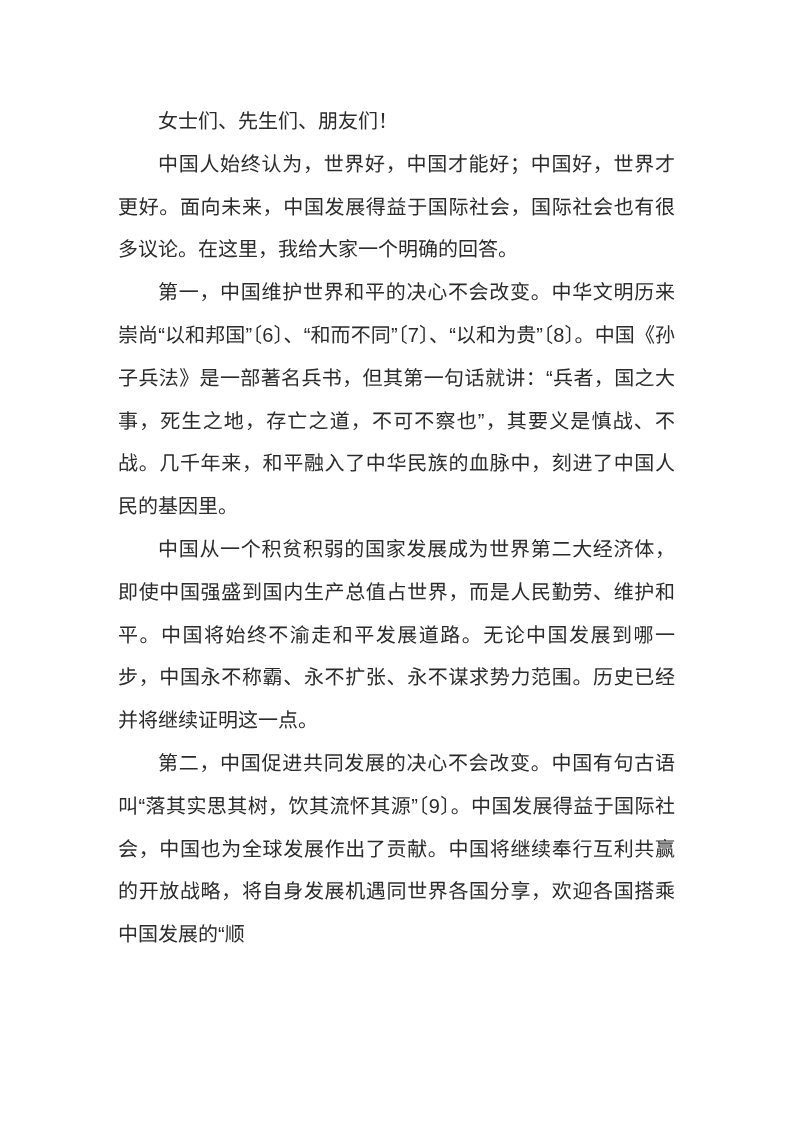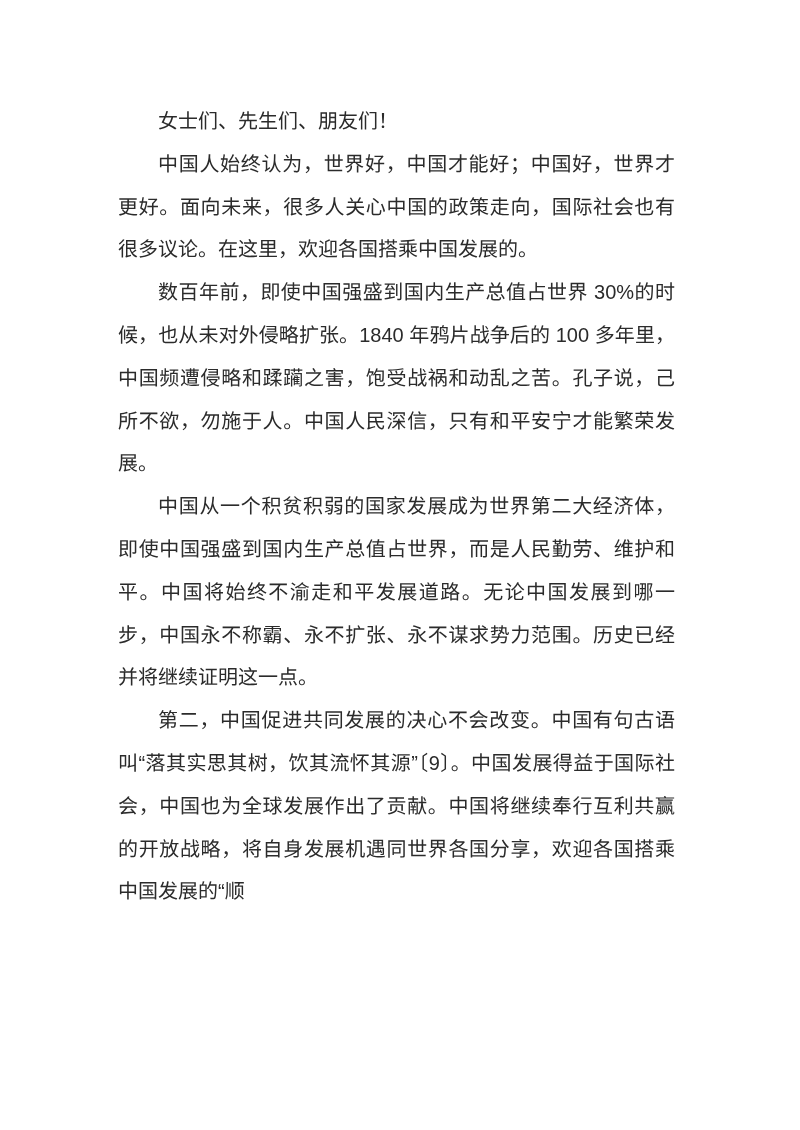--- a/index.html
+++ b/index.html
@@ -39,18 +39,18 @@
     text-indent: 2em;
     word-break: break-all;
   }
 </style>
 </head>
 <body style="background: rgb(255, 255, 255);">
 
 <div class="page">
   <div class="content" style="color: rgb(43, 43, 43);">
     <p class="para">女士们、先生们、朋友们！</p>
-    <p class="para">中国人始终认为，世界好，中国才能好；中国好，世界才更好。面向未来，很多人关心中国的政策走向，国际社会也有很多议论。在这里，欢迎各国搭乘中国发展的。</p>
-    <p class="para">数百年前，即使中国强盛到国内生产总值占世界 30%的时候，也从未对外侵略扩张。1840 年鸦片战争后的 100 多年里，中国频遭侵略和蹂躏之害，饱受战祸和动乱之苦。孔子说，己所不欲，勿施于人。中国人民深信，只有和平安宁才能繁荣发展。</p>
+    <p class="para">中国人始终认为，世界好，中国才能好；中国好，世界才更好。面向未来，中国发展得益于国际社会，国际社会也有很多议论。在这里，我给大家一个明确的回答。</p>
+    <p class="para">第一，中国维护世界和平的决心不会改变。中华文明历来崇尚“以和邦国”〔6〕、“和而不同”〔7〕、“以和为贵”〔8〕。中国《孙子兵法》是一部著名兵书，但其第一句话就讲：“兵者，国之大事，死生之地，存亡之道，不可不察也”，其要义是慎战、不战。几千年来，和平融入了中华民族的血脉中，刻进了中国人民的基因里。</p>
     <p class="para">中国从一个积贫积弱的国家发展成为世界第二大经济体，即使中国强盛到国内生产总值占世界，而是人民勤劳、维护和平。中国将始终不渝走和平发展道路。无论中国发展到哪一步，中国永不称霸、永不扩张、永不谋求势力范围。历史已经并将继续证明这一点。</p>
     <p class="para">第二，中国促进共同发展的决心不会改变。中国有句古语叫“落其实思其树，饮其流怀其源”〔9〕。中国发展得益于国际社会，中国也为全球发展作出了贡献。中国将继续奉行互利共赢的开放战略，将自身发展机遇同世界各国分享，欢迎各国搭乘中国发展的“顺</p>
   </div>
 </div>
 
 </body></html>

